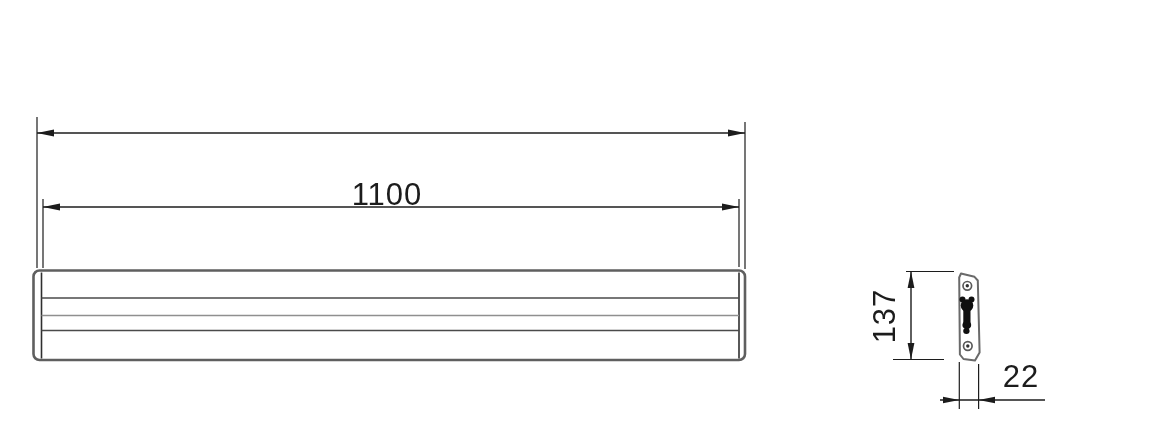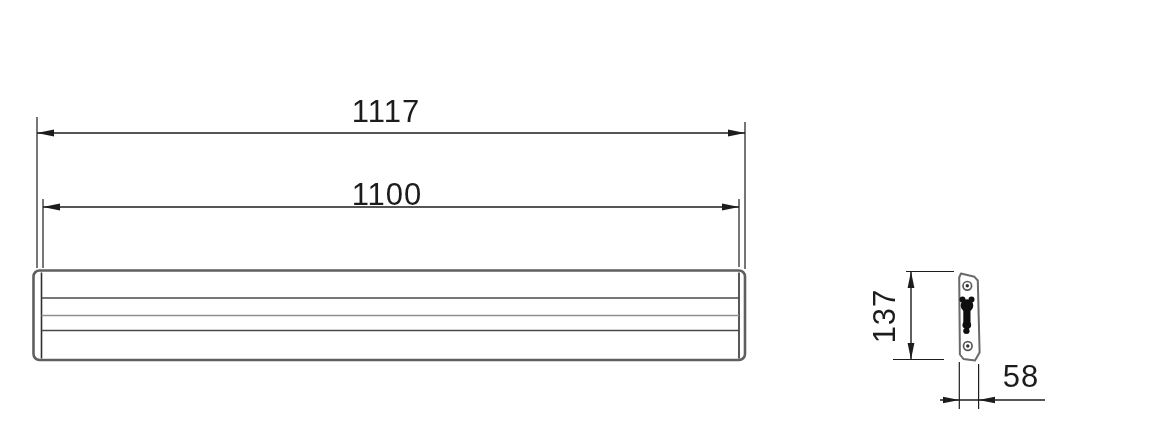--- a/index.html
+++ b/index.html
@@ -96,21 +96,20 @@
 
     <g>
       <line class="ext-line" x1="959.3" y1="362" x2="959.3" y2="409"></line>
       <line class="ext-line" x1="978.6" y1="364" x2="978.6" y2="409"></line>
       <line class="dim-line" x1="940" y1="400" x2="1045" y2="400"></line>
       <polygon class="arrow" points="959.3,400 943,396.7 943,403.3"></polygon>
       <polygon class="arrow" points="978.6,400 995,396.7 995,403.3"></polygon>
     </g>
   </svg>
 
-  <div class="dim-text" style="left:386px;top:111px;">1117</div>
 
   <div class="dim-text" style="left:387px;top:194px;">1100</div>
 
   <div class="dim-text rot" style="left:884px;top:316px;">137</div>
 
-  <div class="dim-text" style="left:1021px;top:376px;">58</div>
+  <div class="dim-text" style="left:1021px;top:376px;">22</div>
 
 </div>
 
 </body></html>

